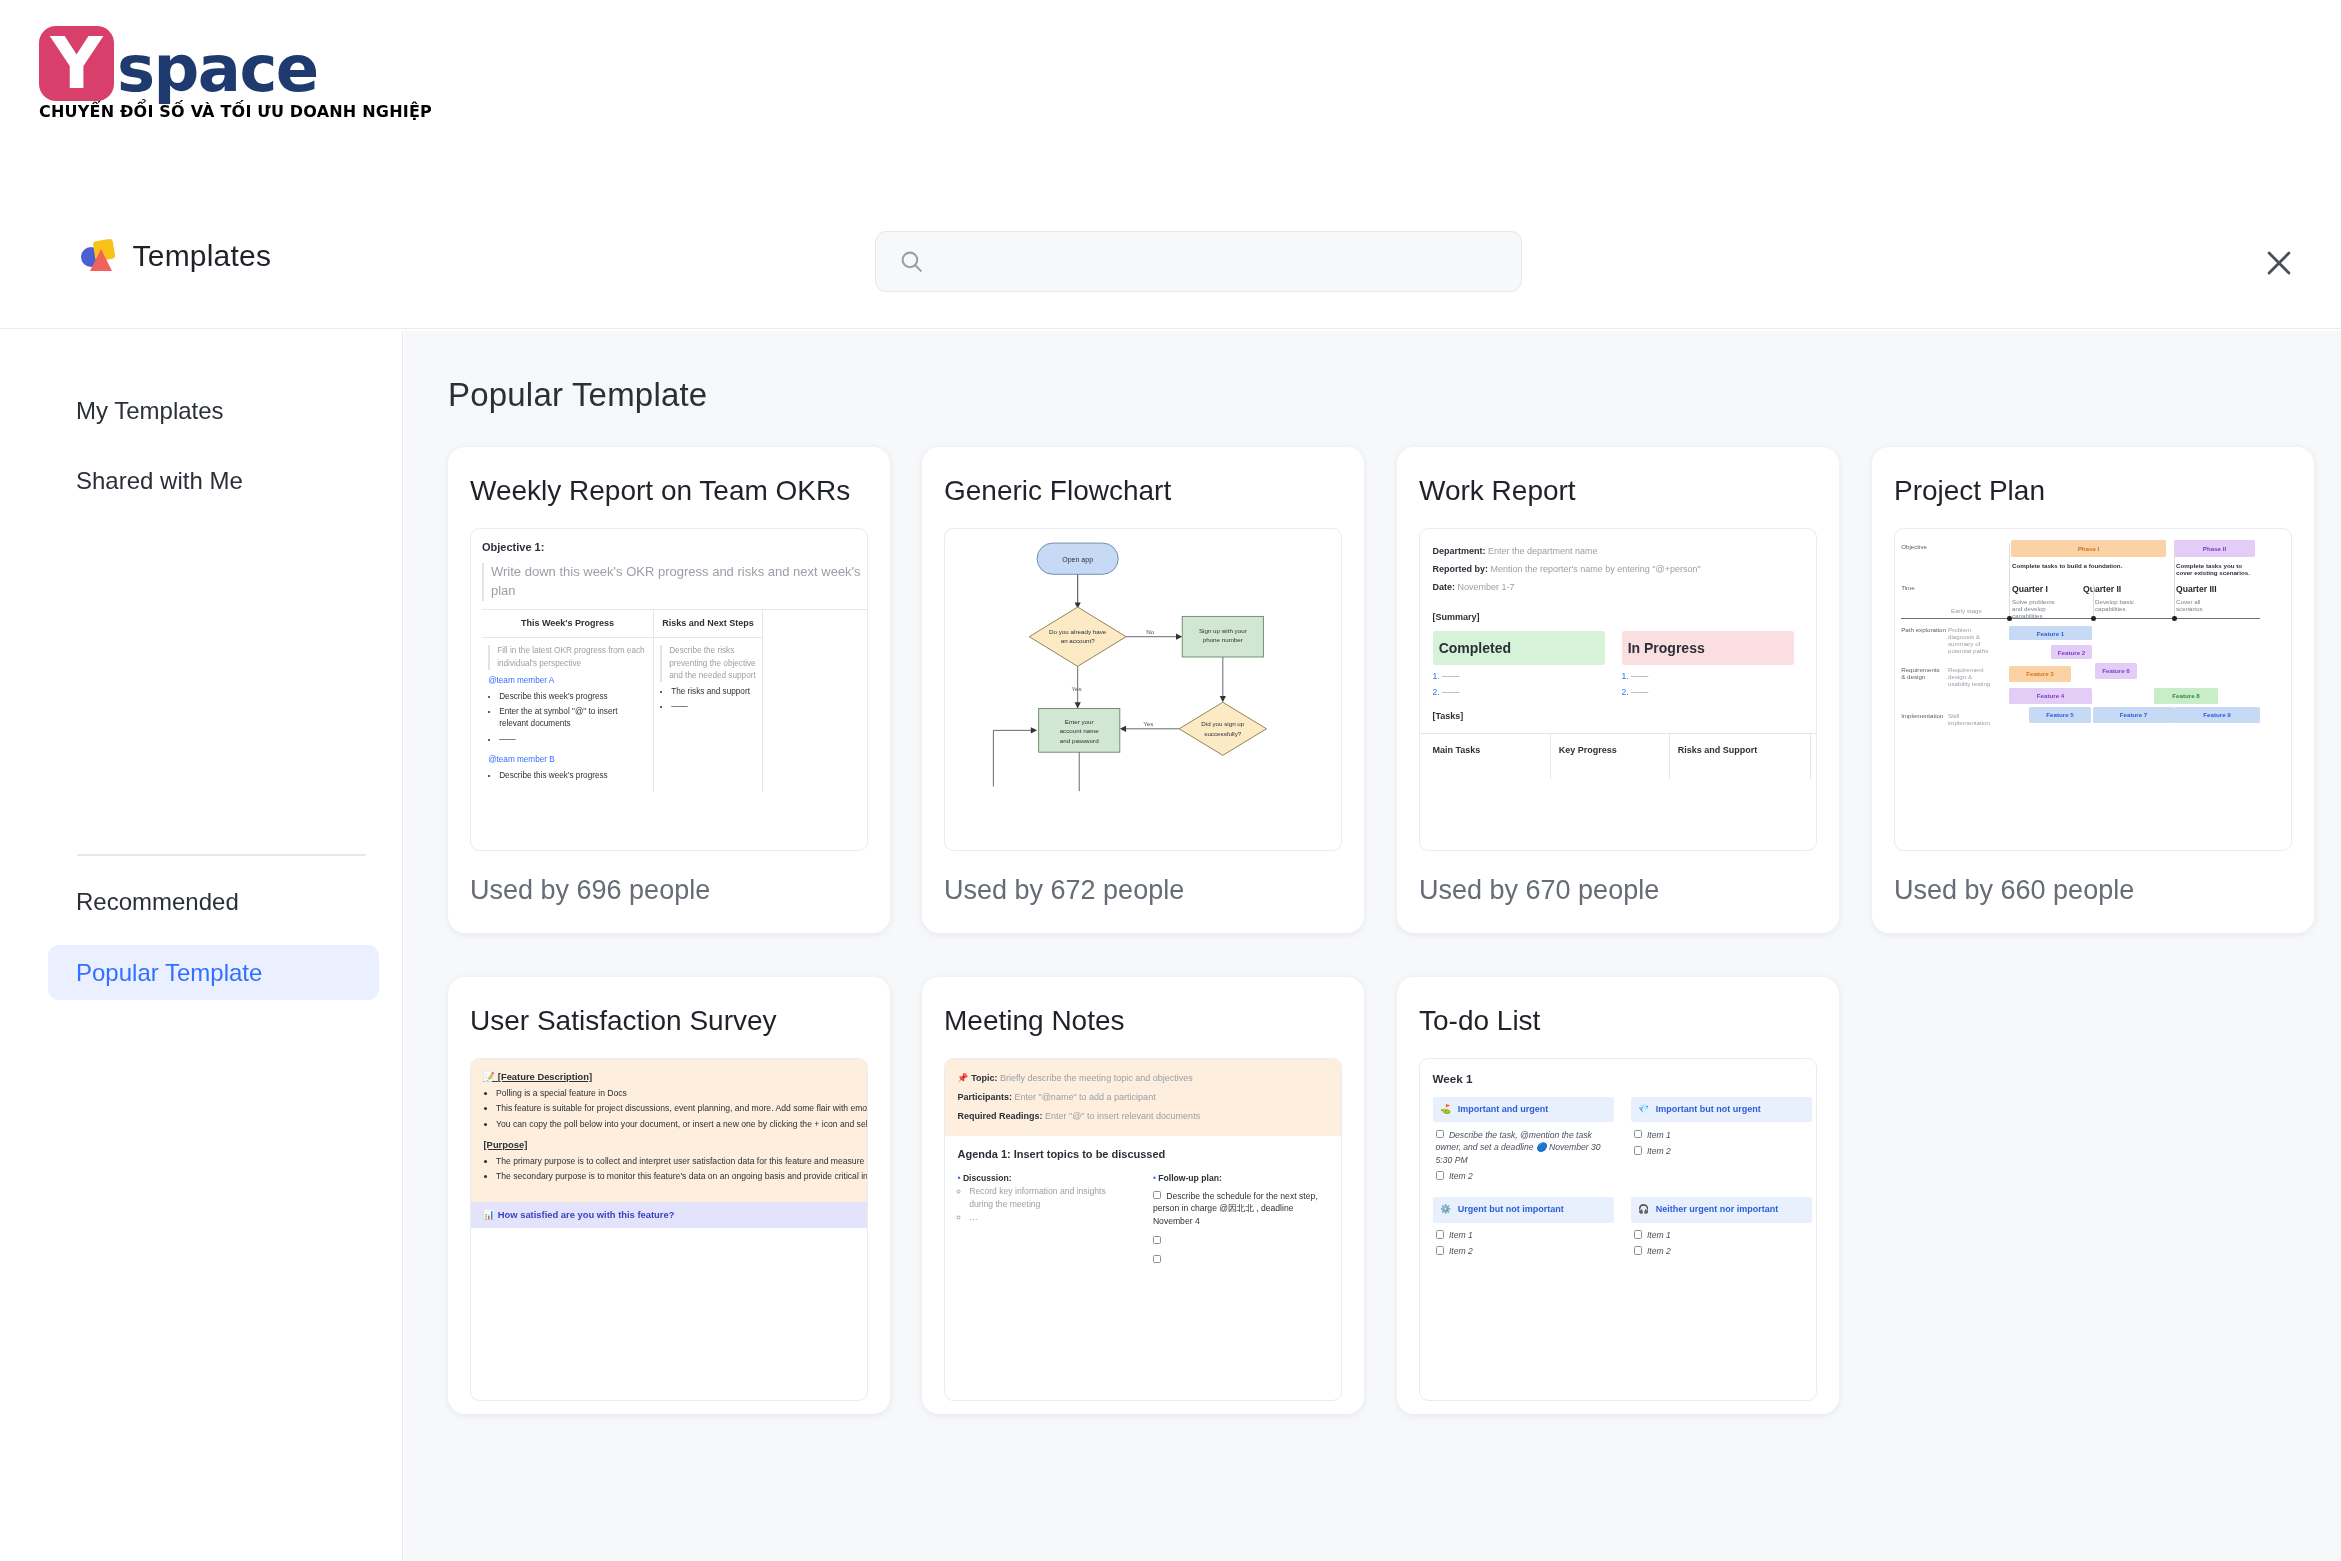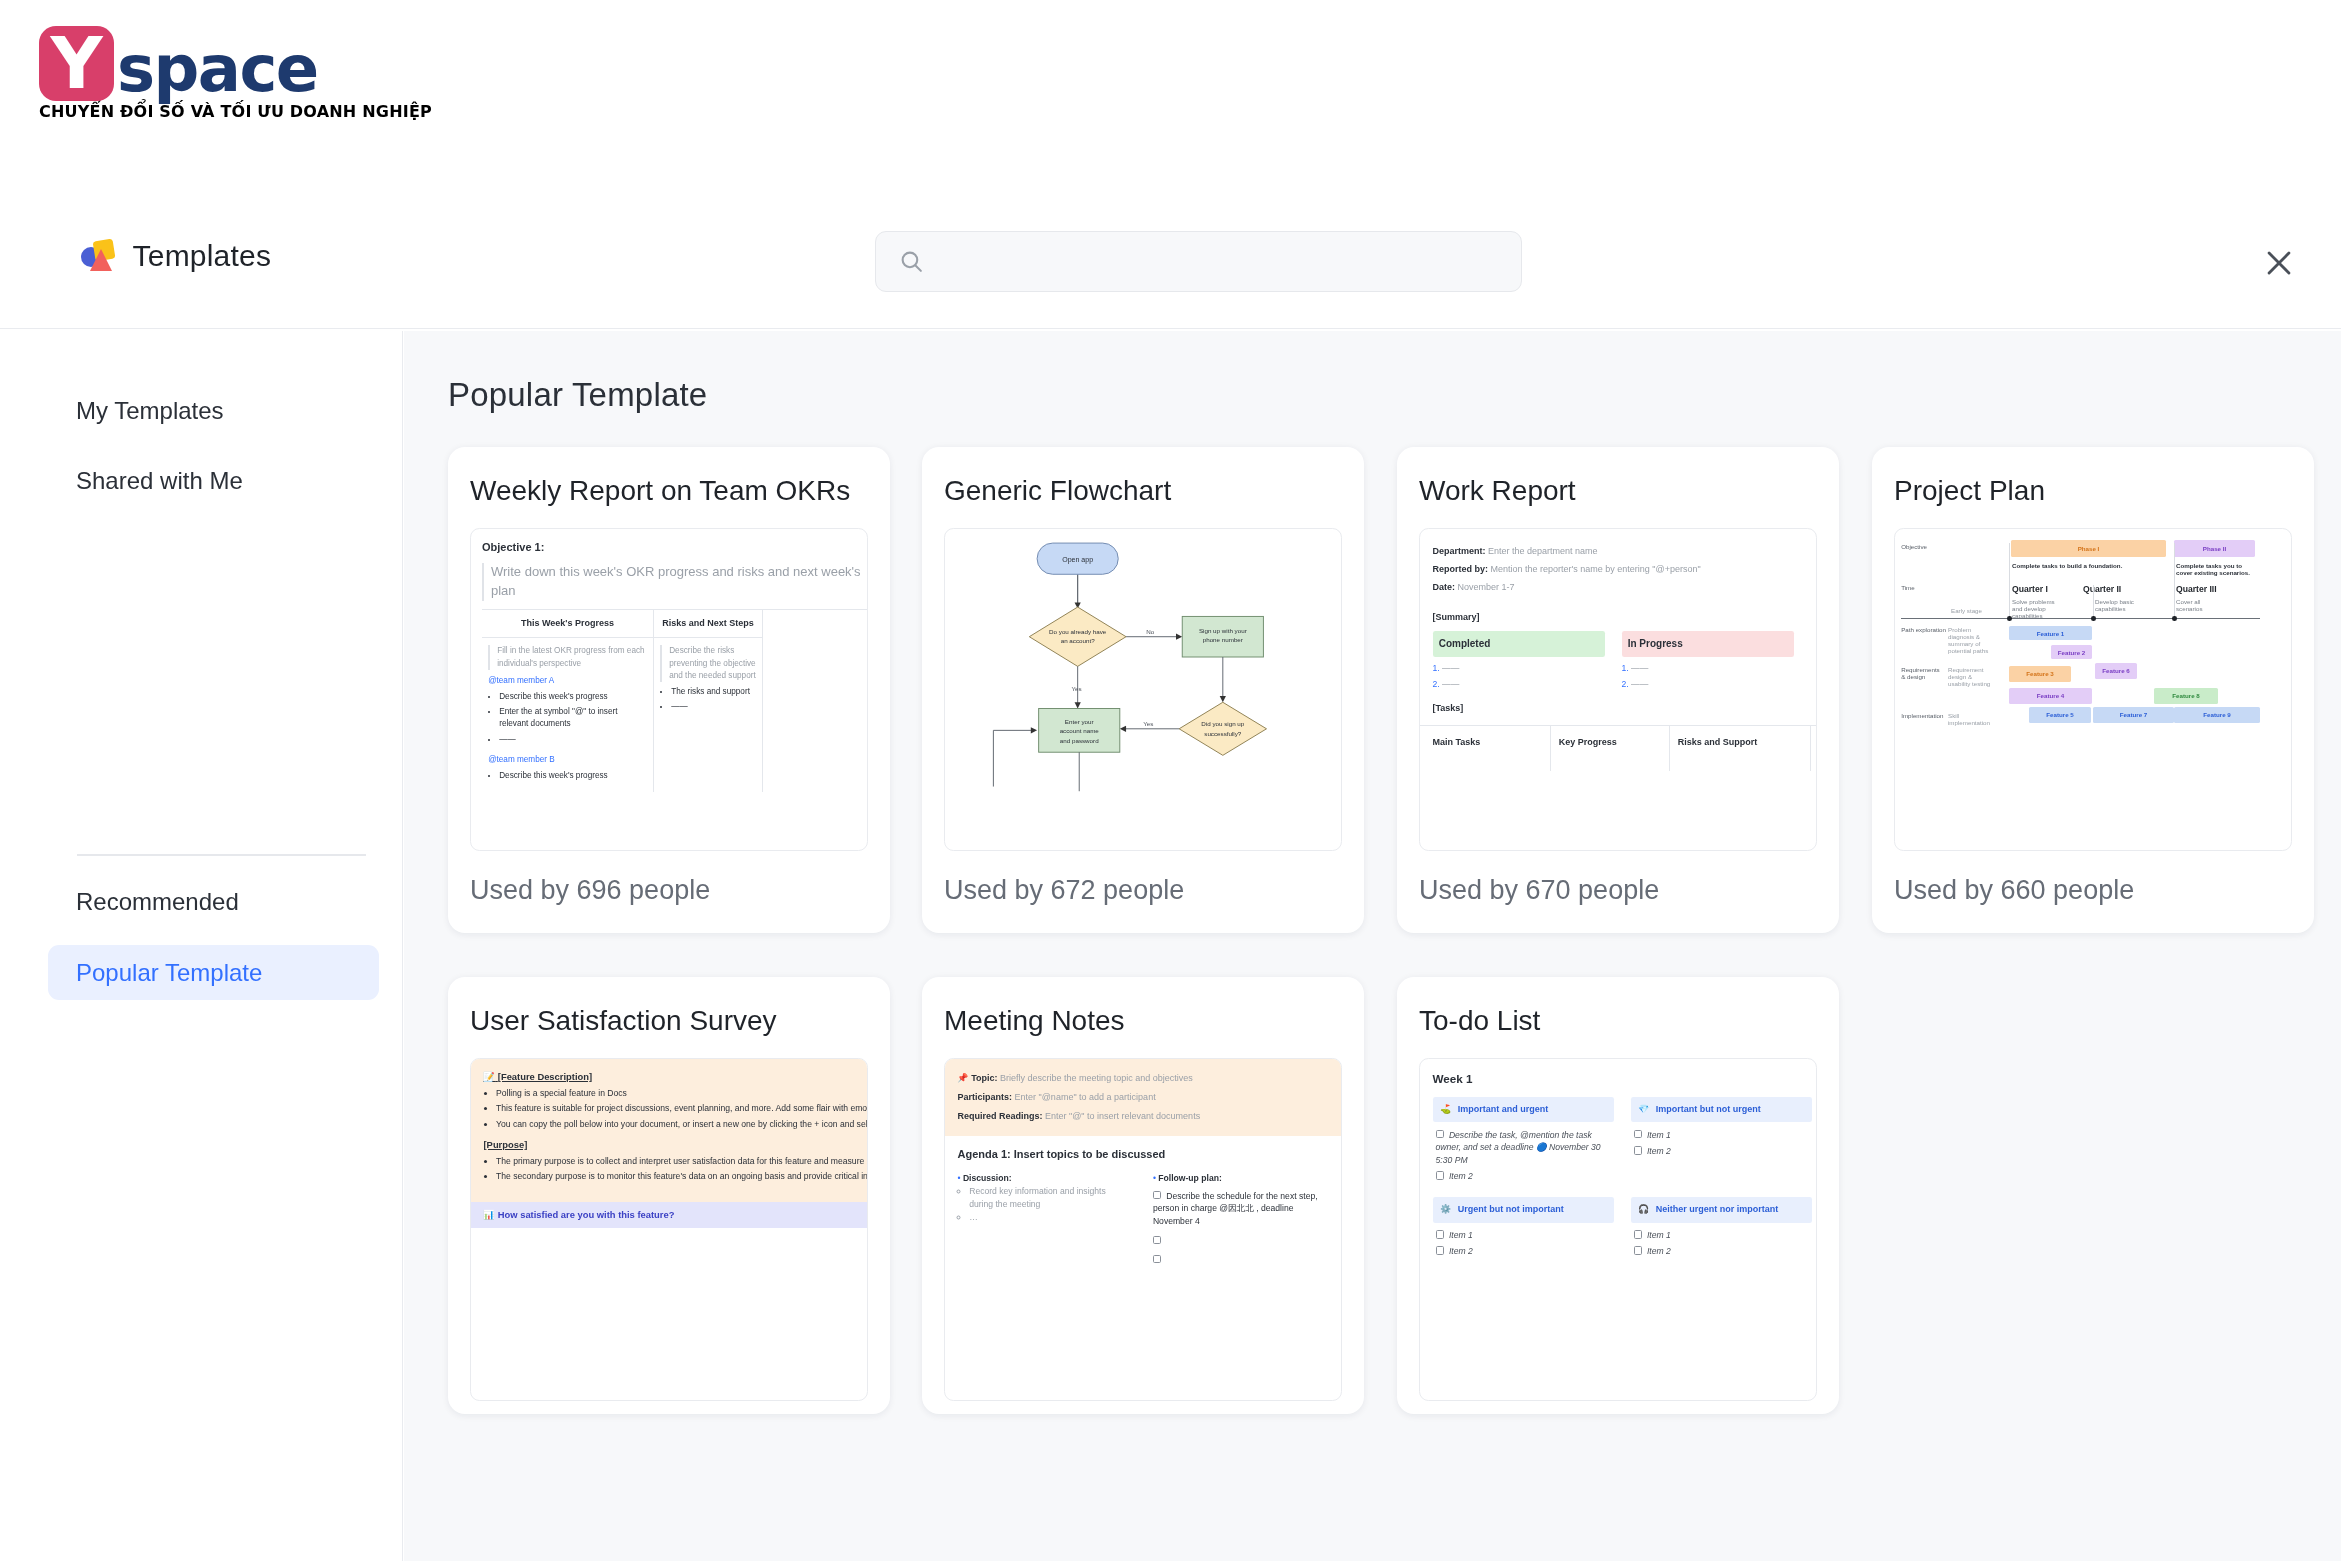--- a/index.html
+++ b/index.html
@@ -99,21 +99,21 @@
   .okr-tbl { display: flex; border-top: 1.2px solid #e4e7ec; margin-top: 8.6px; width: 546px; }
   .okr-col { border-right: 1.2px solid #e4e7ec; padding: 0; }
   .okr-h { font-weight: 700; font-size: 9px; text-align: center; padding: 7px 3.1px; border-bottom: 1.2px solid #e4e7ec; }
   .okr-b { padding: 7px 6.2px; font-size: 8.2px; line-height: 1.5; }
   .okr-b ul { margin: 3.9px 0 0 11px; }
   .okr-b li { margin-bottom: 3.1px; }
 
   
   .wr { padding: 12.5px 0 0 12.5px; font-size: 9px; line-height: 2.0; width: 546px; }
   .wr-badges { display: flex; gap: 17px; margin-top: 4.7px; }
-  .wr-badge { width: 172px; font-weight: 700; font-size: 10px; padding: 3.1px 6.2px; border-radius: 2.3px; }
+  .wr-badge { width: 172px; font-weight: 700; font-size: 14px; padding: 3.1px 6.2px; border-radius: 2.3px; }
   .wr-g { background: #d6f2d8; }
   .wr-r { background: #fbdedf; }
   .wr-list { display: flex; gap: 17px; margin-top: 3.9px; font-size: 8.6px; }
   .wr-list > div { width: 172px; line-height: 1.85; }
   .wr-tbl { display: flex; border-top: 1.2px solid #e4e7ec; margin-top: 7.8px; }
   .wr-tbl > div { border-right: 1.2px solid #e4e7ec; padding: 7.8px 7.8px 20px 7.8px; font-weight: 700; font-size: 9px; }
 
   
   .sv-box { background: #fdeedd; padding: 11px 12.5px; width: 546px; }
   .sv-box ul { margin: 3.1px 0 7.8px 12.5px; }

